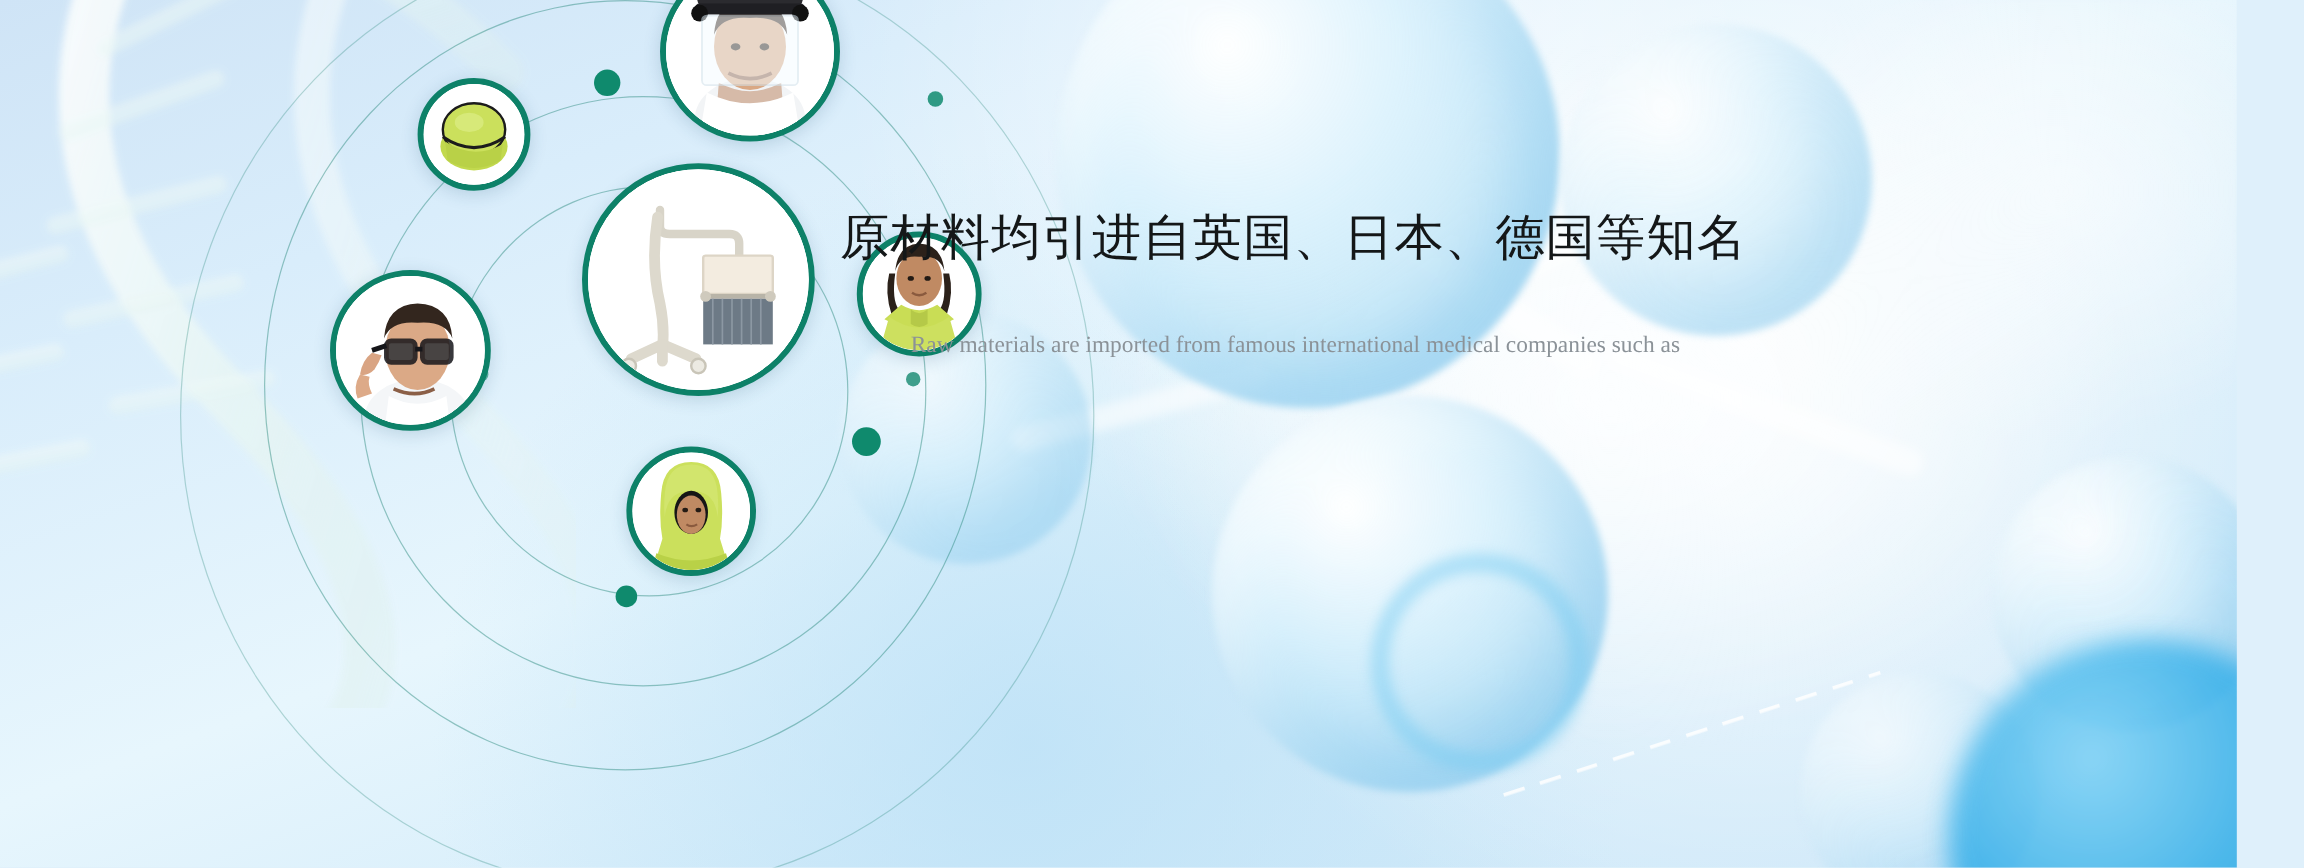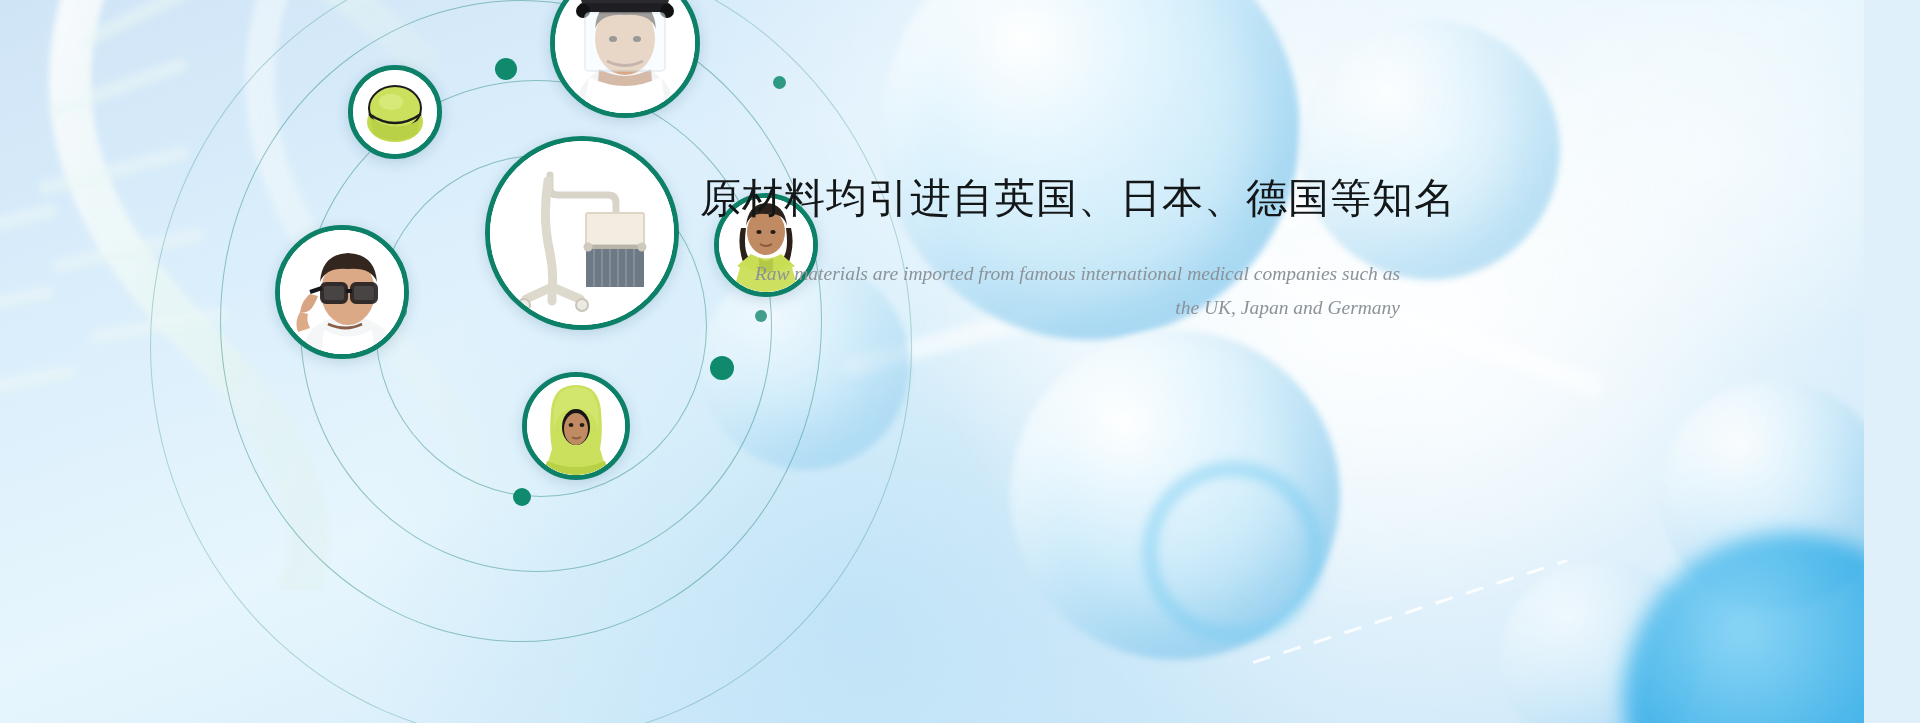--- a/index.html
+++ b/index.html
@@ -101,23 +101,22 @@
 
   
   .copy{position:absolute;left:700px;top:170px;width:700px;text-align:right;}
   .headline{
     color:#141718;font-size:41px;line-height:1.38;letter-spacing:1px;font-weight:400;
     font-family:"DejaVu Sans","Liberation Sans",sans-serif;
     white-space:nowrap;
   }
   .headline .l2{display:block;}
   .sub{
-    margin-top:30px;color:#8b9298;font-size:19.5px;line-height:1.75;
+    margin-top:44px;color:#8b9298;font-size:19.5px;line-height:1.75;
     font-family:"Liberation Serif","DejaVu Serif",serif;
-    font-style:italic;
   }
   .sub .s2{display:block;}
 </style>
 </head>
 <body>
 
 <div class="banner">
 
   <div class="bg-base"></div>
   <div class="bg-haze"></div>
@@ -293,17 +292,16 @@
       </div>
     </div>
   </div>
 
   <div class="copy">
     <div class="headline">
       <span>原材料均引进自英国、日本、德国等知名</span>
     </div>
     <div class="sub">
       <span>Raw materials are imported from famous international medical companies such as</span>
-      <span class="s2">the UK, Japan and Germany</span>
     </div>
   </div>
 
 </div>
 
 </body></html>

